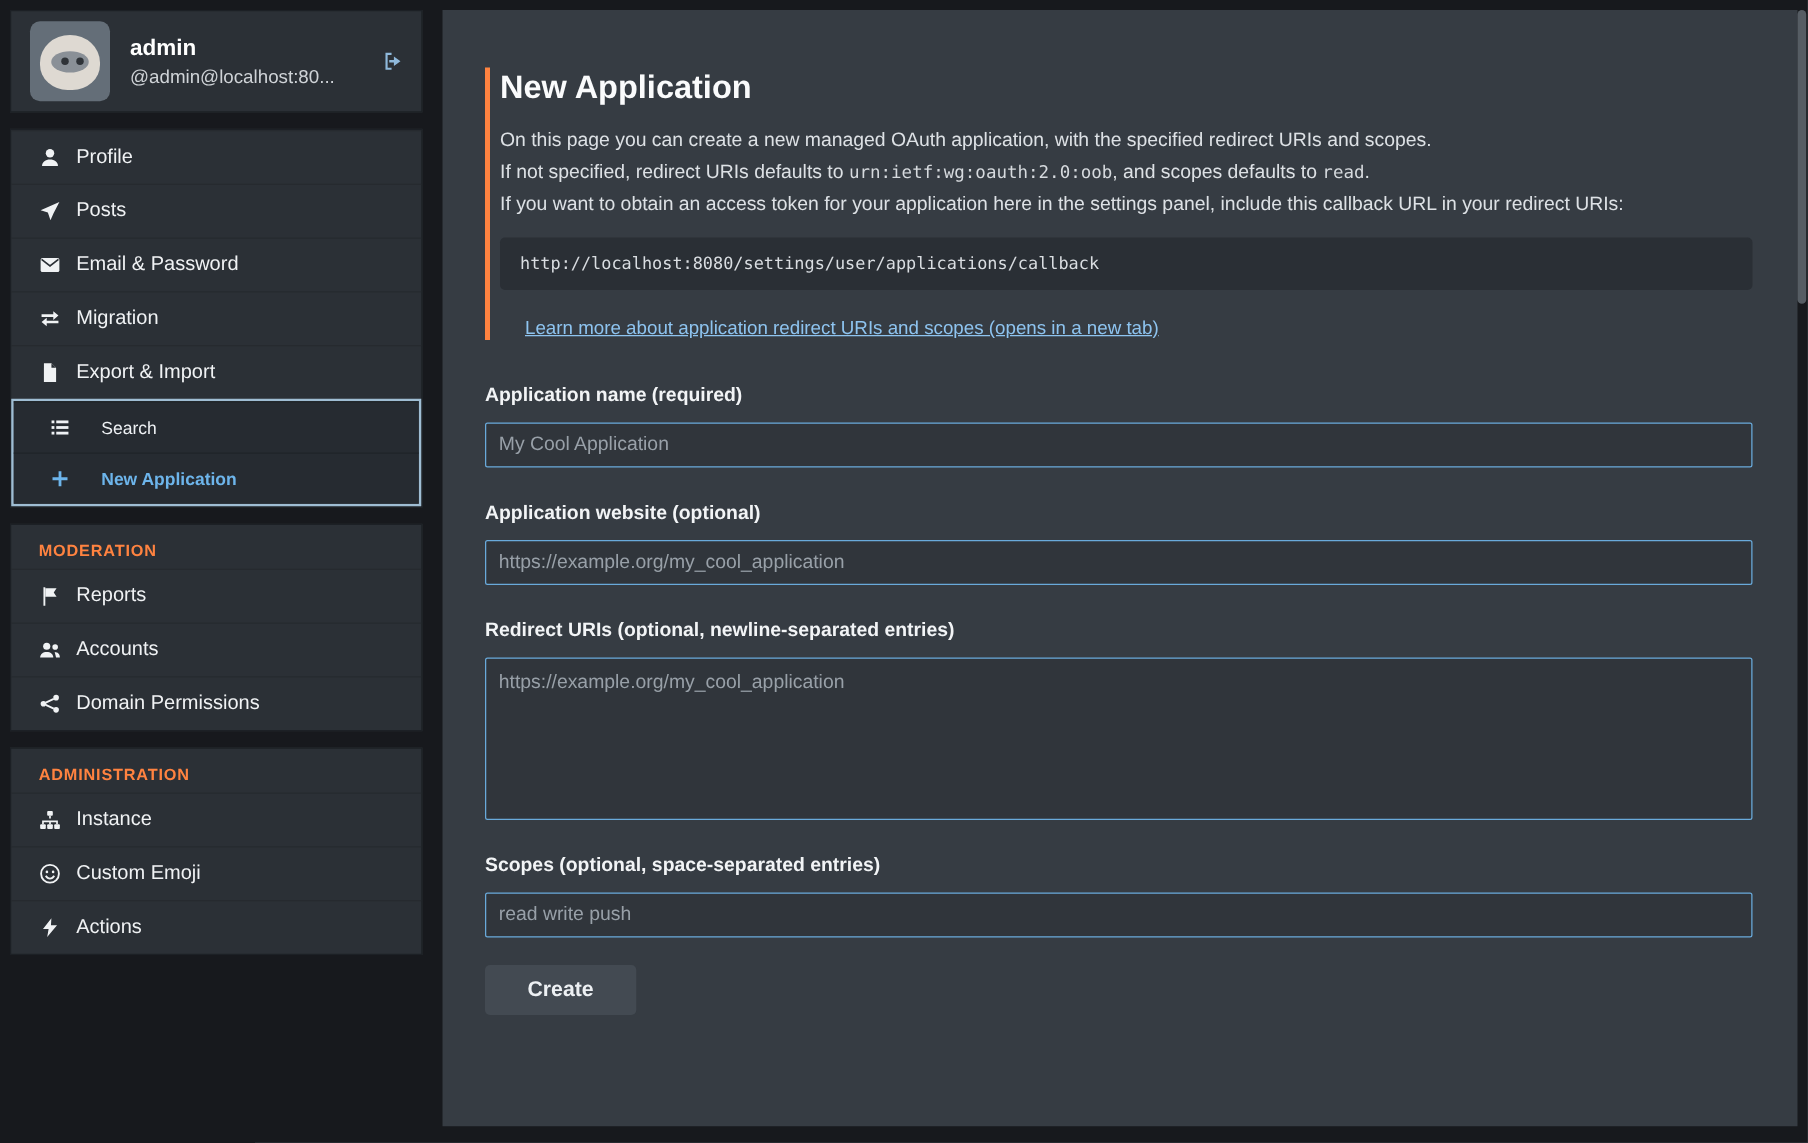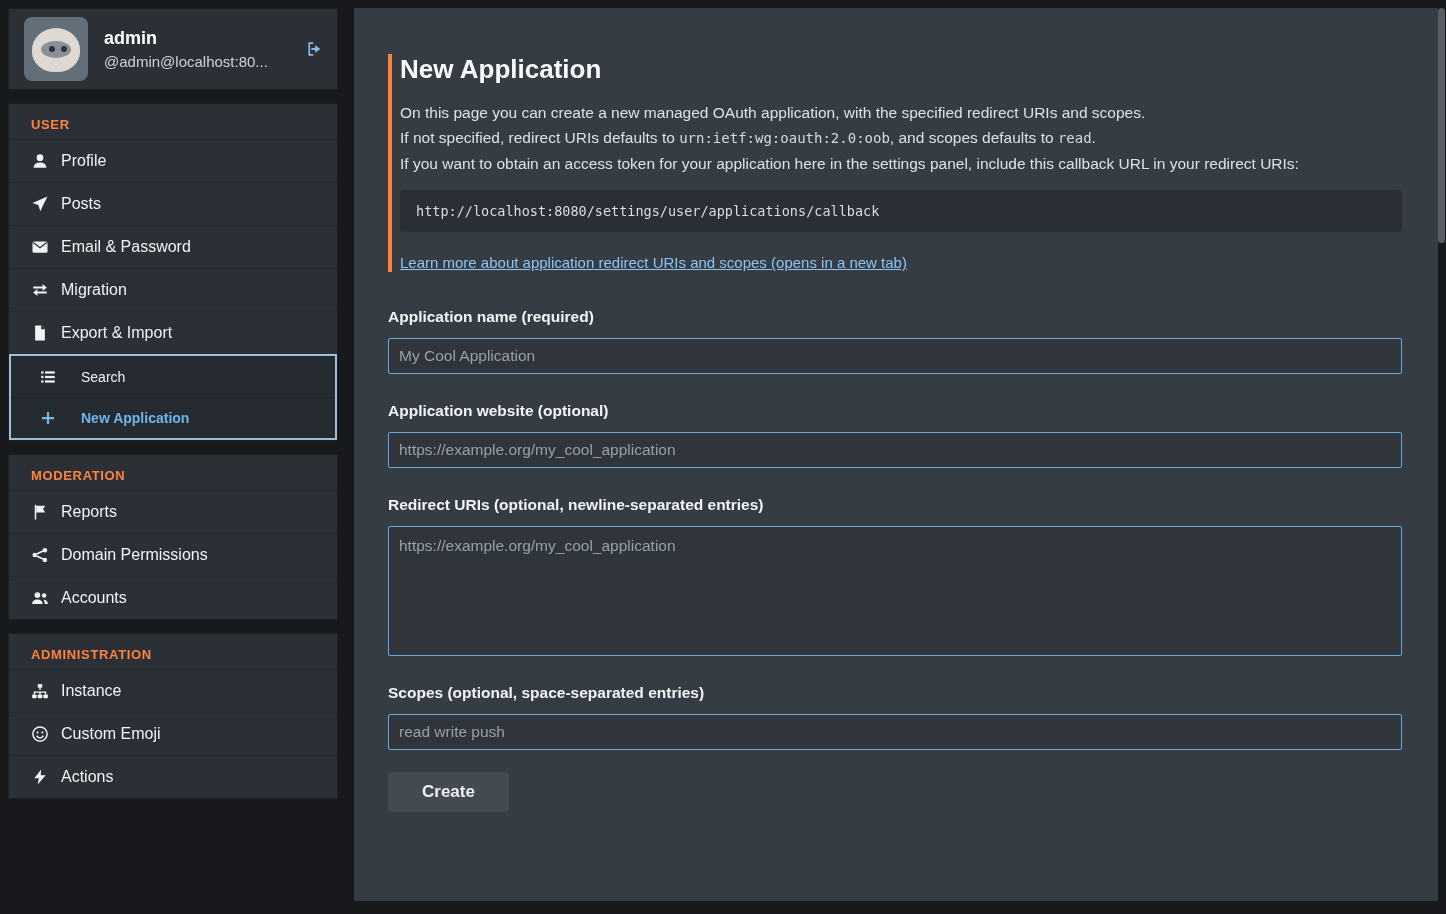--- a/index.html
+++ b/index.html
@@ -4,21 +4,21 @@
 <style>
   * { margin:0; padding:0; box-sizing:border-box; }
   html,body { width:1446px; height:914px; }
   body {
     background:#17191d;
     font-family:"Liberation Sans", sans-serif;
     color:#e2e6ea;
     position:relative;
     overflow:hidden;
   }
-  a { cursor:pointer; }
+  a { cursor:pointer;margin-left:20px; }
 
   
   .sidebar { position:absolute; left:8px; top:8px; width:330px; display:flex; flex-direction:column; gap:13px; }
   .card { background:#2b3036; border:1px solid #1c2025;justify-content:flex-end; }
   .user-card { display:flex; align-items:center; padding:8px 14px 8px 15px; gap:16px; }
   .avatar { width:64px; height:64px; border-radius:8px; background:#646e78; position:relative; flex:none; overflow:hidden; }
   .avatar::before { content:""; position:absolute; left:8px; top:11px; width:48px; height:44px; background:#ded9d2; border-radius:50% 50% 46% 46%; }
   .avatar::after { content:""; position:absolute; left:17px; top:24px; width:30px; height:17px; background:#8a9097; border-radius:50%; }
   .avatar-eyes { position:absolute; z-index:2; left:25px; top:29px; width:6px; height:6px; border-radius:50%; background:#2f3338; box-shadow:12px 0 0 #2f3338; }
   .user-names { flex:1; min-width:0; }
@@ -162,21 +162,20 @@
       <div class="user-handle">@admin@localhost:80...</div>
     </div>
     <span class="icon logout">
         <svg viewBox="0 0 24 24">
           <use href="#i-logout"></use>
         </svg>
       </span>
   </div>
 
   <nav class="card">
-    <div class="section-label">USER</div>
 
     <div class="nav-item">
       <span class="icon">
           <svg viewBox="0 0 24 24">
             <use href="#i-user"></use>
           </svg>
         </span>
       <span>Profile</span>
     </div>
     <div class="nav-item">
@@ -240,32 +239,32 @@
       <span class="icon">
           <svg viewBox="0 0 24 24">
             <use href="#i-flag"></use>
           </svg>
         </span>
       <span>Reports</span>
     </div>
     <div class="nav-item">
       <span class="icon">
           <svg viewBox="0 0 24 24">
+            <use href="#i-users"></use>
+          </svg>
+        </span>
+      <span>Accounts</span>
+    </div>
+    <div class="nav-item">
+      <span class="icon">
+          <svg viewBox="0 0 24 24">
             <use href="#i-share"></use>
           </svg>
         </span>
       <span>Domain Permissions</span>
-    </div>
-    <div class="nav-item">
-      <span class="icon">
-          <svg viewBox="0 0 24 24">
-            <use href="#i-users"></use>
-          </svg>
-        </span>
-      <span>Accounts</span>
     </div>
   </nav>
 
   <nav class="card">
     <div class="section-label">ADMINISTRATION</div>
     <div class="nav-item">
       <span class="icon">
           <svg viewBox="0 0 24 24">
             <use href="#i-sitemap"></use>
           </svg>

